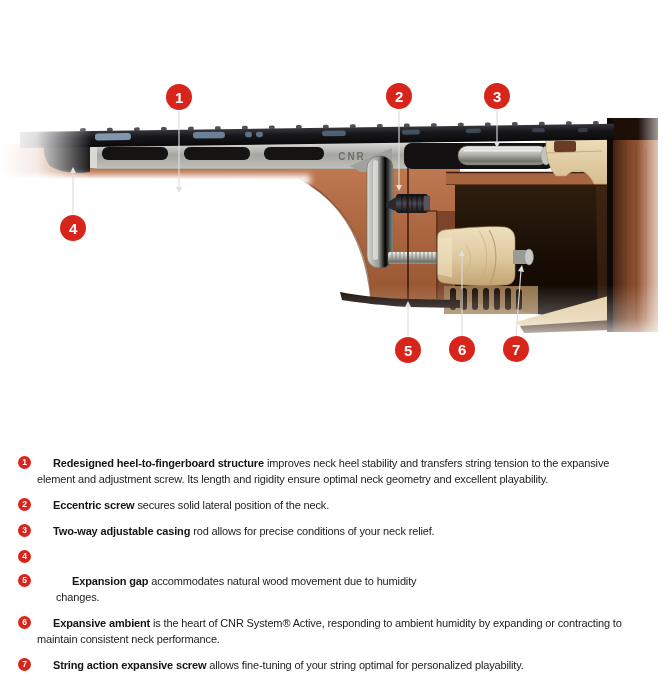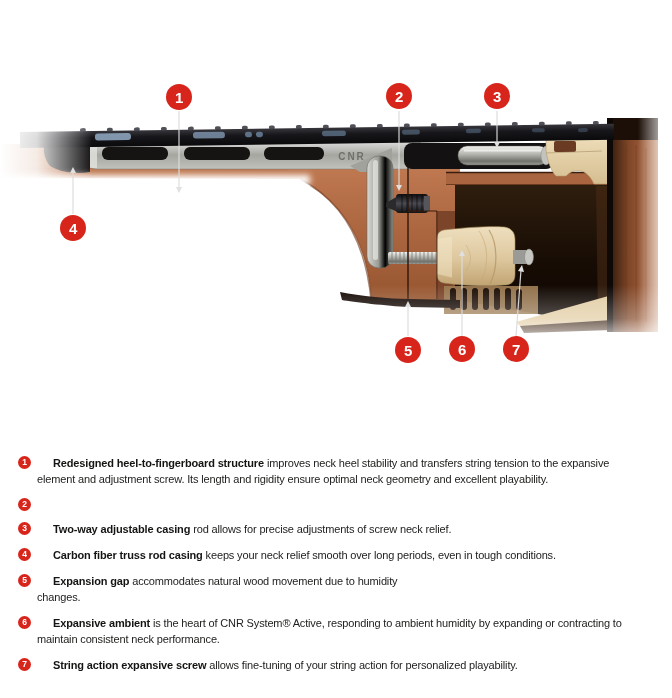--- a/index.html
+++ b/index.html
@@ -9,21 +9,21 @@
   .callout{position:absolute;width:26px;height:26px;border-radius:50%;background:#d8251c;
            display:flex;align-items:center;justify-content:center;z-index:5;}
   .callout span{color:#ffffff;font-weight:bold;font-size:15px;line-height:1;letter-spacing:-0.5px;}
   .legend{position:absolute;left:0;top:455px;width:660px;padding-left:18px;box-sizing:border-box;}
   .legend-item{display:flex;align-items:flex-start;margin-bottom:10px;}
   .bullet{flex:0 0 auto;width:13px;height:13px;border-radius:50%;background:#d8251c;margin-right:6px;margin-top:1px;
           display:flex;align-items:center;justify-content:center;}
   .bullet span{color:#fff;font-weight:bold;font-size:8.5px;line-height:1;}
   .legend-text{margin:0;font-size:11px;line-height:16px;letter-spacing:-0.15px;color:#222220;max-width:612px;}
   .legend-text b{color:#141412;padding-left:16px;}
-  .legend-item.narrow .legend-text{max-width:380px;}
+  .legend-item.narrow .legend-text{max-width:380px;margin-left:19px;}
 </style>
 </head>
 <body>
 
 <div class="stage">
 <svg width="672" height="430" viewBox="0 0 672 430" xmlns="http://www.w3.org/2000/svg">
   <defs>
     <linearGradient id="gWood" x1="0" y1="0" x2="0" y2="1">
       <stop offset="0" stop-color="#c78057"></stop>
           <stop offset="0.45" stop-color="#b06a44"></stop>
@@ -285,44 +285,44 @@
   <div class="legend-item">
     <span class="bullet">
         <span>1</span>
       </span>
     <p class="legend-text"><b>Redesigned heel-to-fingerboard structure</b><span> improves neck heel stability and transfers string tension to the expansive element and adjustment screw. Its length and rigidity ensure optimal neck geometry and excellent playability.</span></p>
   </div>
   <div class="legend-item">
     <span class="bullet">
         <span>2</span>
       </span>
+    <p class="legend-text"><b>Eccentric screw</b><span> secures solid lateral position of the neck.</span></p>
   </div>
   <div class="legend-item">
     <span class="bullet">
         <span>3</span>
       </span>
-    <p class="legend-text"><b>Two-way adjustable casing</b><span> rod allows for precise adjustments of screw neck relief.</span></p>
+    <p class="legend-text"><b>Two-way adjustable casing</b><span> rod allows for precise conditions of your neck relief.</span></p>
   </div>
   <div class="legend-item">
     <span class="bullet">
         <span>4</span>
       </span>
-    <p class="legend-text"><b>Carbon fiber truss rod casing</b><span> keeps your neck relief smooth over long periods, even in tough conditions.</span></p>
   </div>
   <div class="legend-item narrow">
     <span class="bullet">
         <span>5</span>
       </span>
     <p class="legend-text"><b>Expansion gap</b><span> accommodates natural wood movement due to humidity changes.</span></p>
   </div>
   <div class="legend-item">
     <span class="bullet">
         <span>6</span>
       </span>
     <p class="legend-text"><b>Expansive ambient</b><span> is the heart of CNR System® Active, responding to ambient humidity by expanding or contracting to maintain consistent neck performance.</span></p>
   </div>
   <div class="legend-item">
     <span class="bullet">
         <span>7</span>
       </span>
-    <p class="legend-text"><b>String action expansive screw</b><span> allows fine-tuning of your string action for personalized playability.</span></p>
+    <p class="legend-text"><b>String action expansive screw</b><span> allows fine-tuning of your string optimal for personalized playability.</span></p>
   </div>
 </div>
 
 </body></html>

